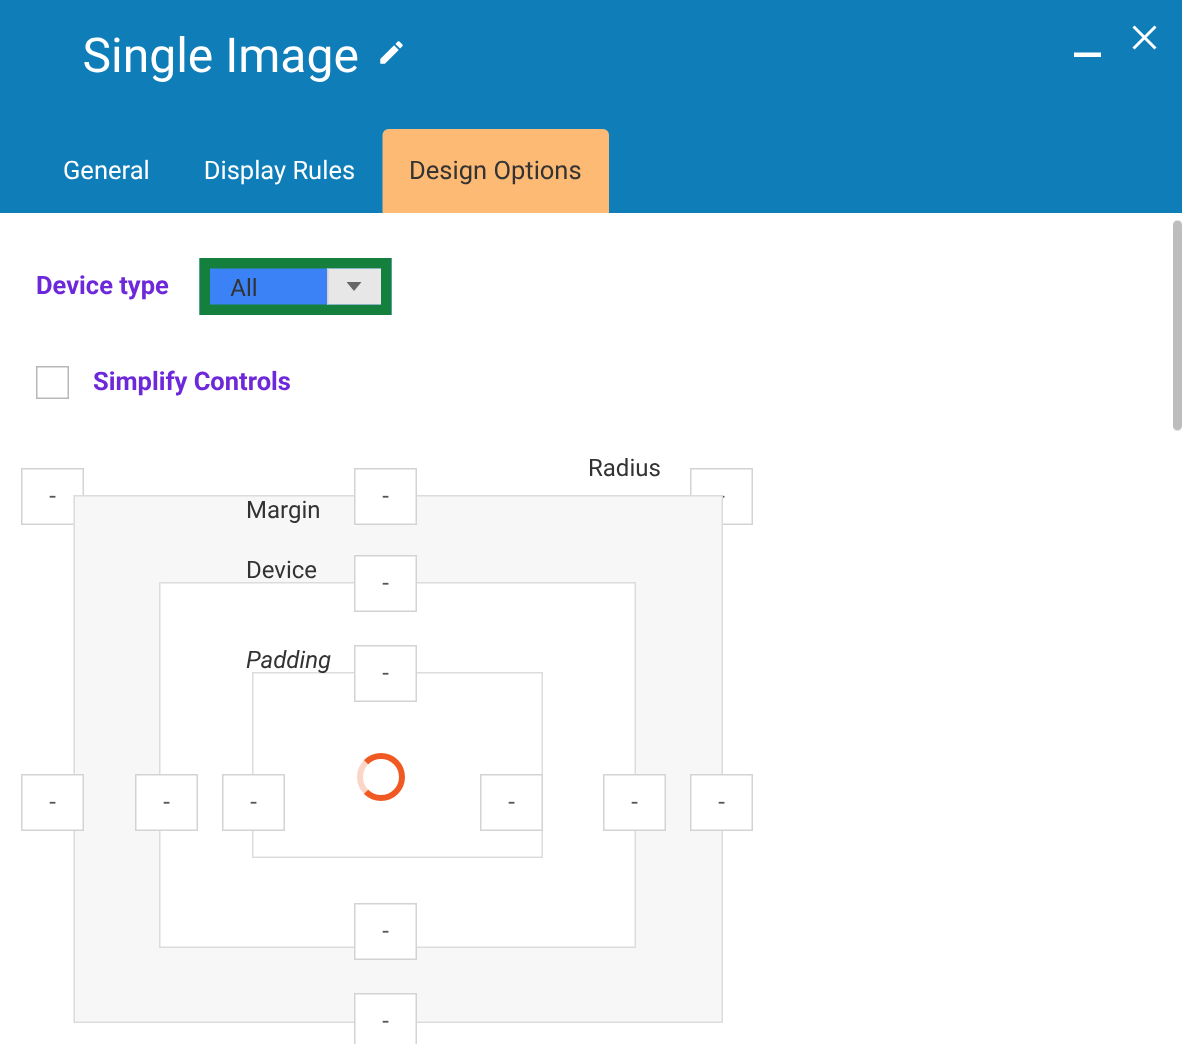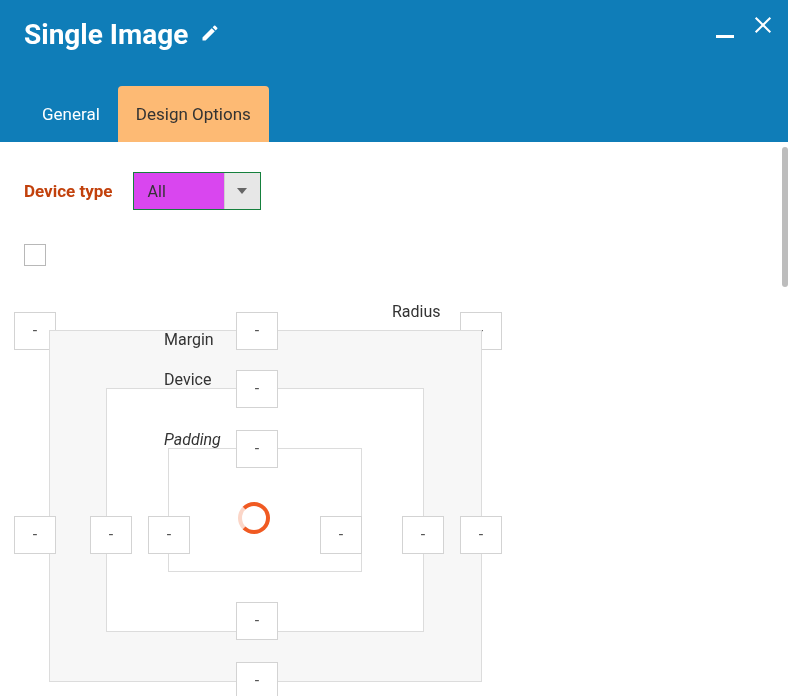--- a/index.html
+++ b/index.html
@@ -18,22 +18,23 @@
     padding: 18px 18px 0 18px;
     position: relative;
   }
   .title-row {
     display: flex;
     align-items: center;
     gap: 12px;
     padding-left: 6px;
   }
   .title {
-    font-size: 28px;
-    font-weight: 700;
+    font-size: 32px;
+    font-weight: 400;
+    margin-left: 31px;
   }
   .edit-icon svg { width: 20px; height: 20px; fill: #fff; }
   .win-controls {
     position: absolute;
     top: 14px;
     right: 14px;
     display: flex;
     align-items: flex-end;
     gap: 18px;
   }
@@ -86,29 +87,29 @@
   }
   .row {
     display: flex;
     align-items: center;
     gap: 20px;
     margin-bottom: 34px;
   }
   .label {
     font-size: 17px;
     font-weight: 700;
-    color: #c2410c;
+    color: #6d28d9;
   }
   .select {
     display: inline-flex;
     align-items: stretch;
-    border: 1px solid #15803d;
+    border: 7px solid #15803d;
     height: 38px;
     min-width: 128px;
-    background: #d946ef;
+    background: #3b82f6;
   }
   .select-value {
     padding: 0 14px;
     display: flex;
     align-items: center;
     font-size: 16px;
     flex: 1;
   }
   .select-caret {
     width: 36px;
@@ -186,40 +187,42 @@
     <span class="minimize"></span>
     <span class="close-icon">
       <svg viewBox="0 0 24 24">
           <line x1="4" y1="4" x2="20" y2="20"></line>
           <line x1="20" y1="4" x2="4" y2="20"></line>
         </svg>
     </span>
   </div>
   <div class="tabs">
     <div class="tab">General</div>
+    <div class="tab">Display Rules</div>
     <div class="tab active">Design Options</div>
   </div>
 </div>
 
 <div class="content">
 
   <div class="row">
     <span class="label">Device type</span>
     <div class="select">
       <span class="select-value">All</span>
       <span class="select-caret">
         <svg viewBox="0 0 10 6">
             <path d="M0 0l5 6 5-6z"></path>
           </svg>
       </span>
     </div>
   </div>
 
   <div class="check-row">
     <span class="checkbox"></span>
+    <span class="label">Simplify Controls</span>
   </div>
 
   <div class="boxmodel-area">
 
     <span class="dash-input" style="left:-10px; top:10px;">-</span>
     <span class="box-label" style="left:368px; top:0px;">Radius</span>
     <span class="dash-input" style="left:436px; top:10px;">-</span>
 
     <div class="frame margin"></div>
     <span class="box-label" style="left:140px; top:28px;">Margin</span>

